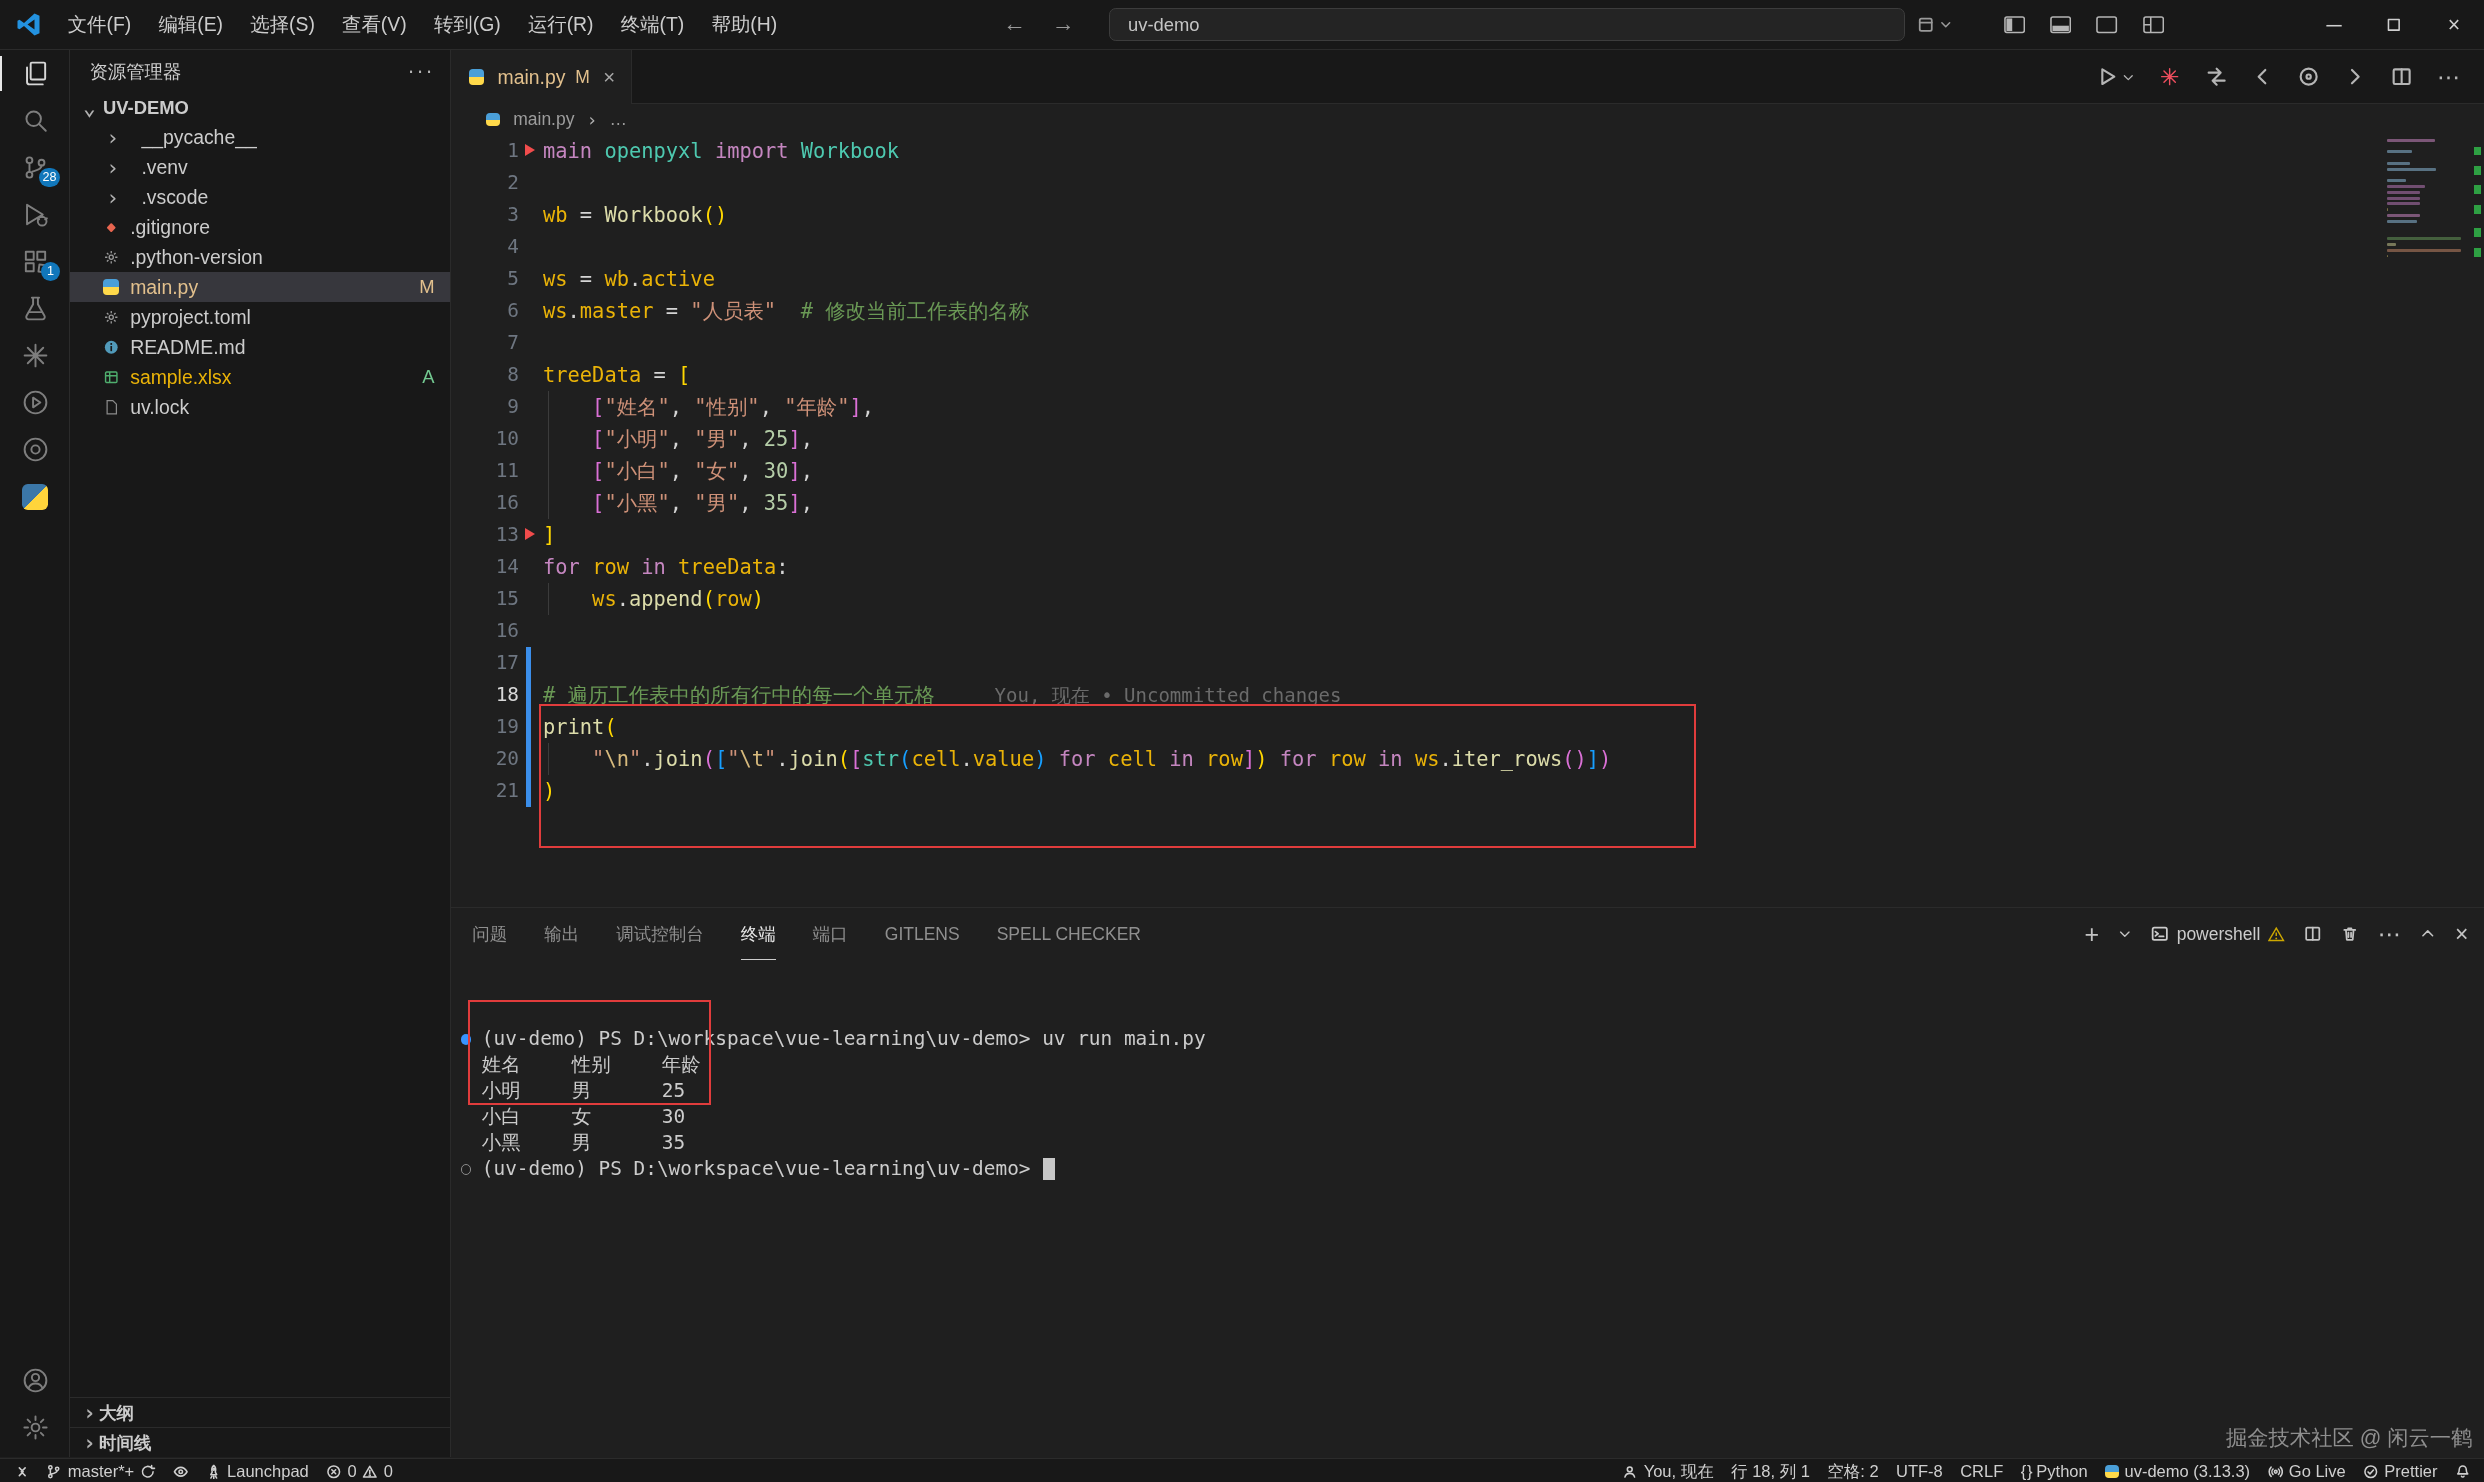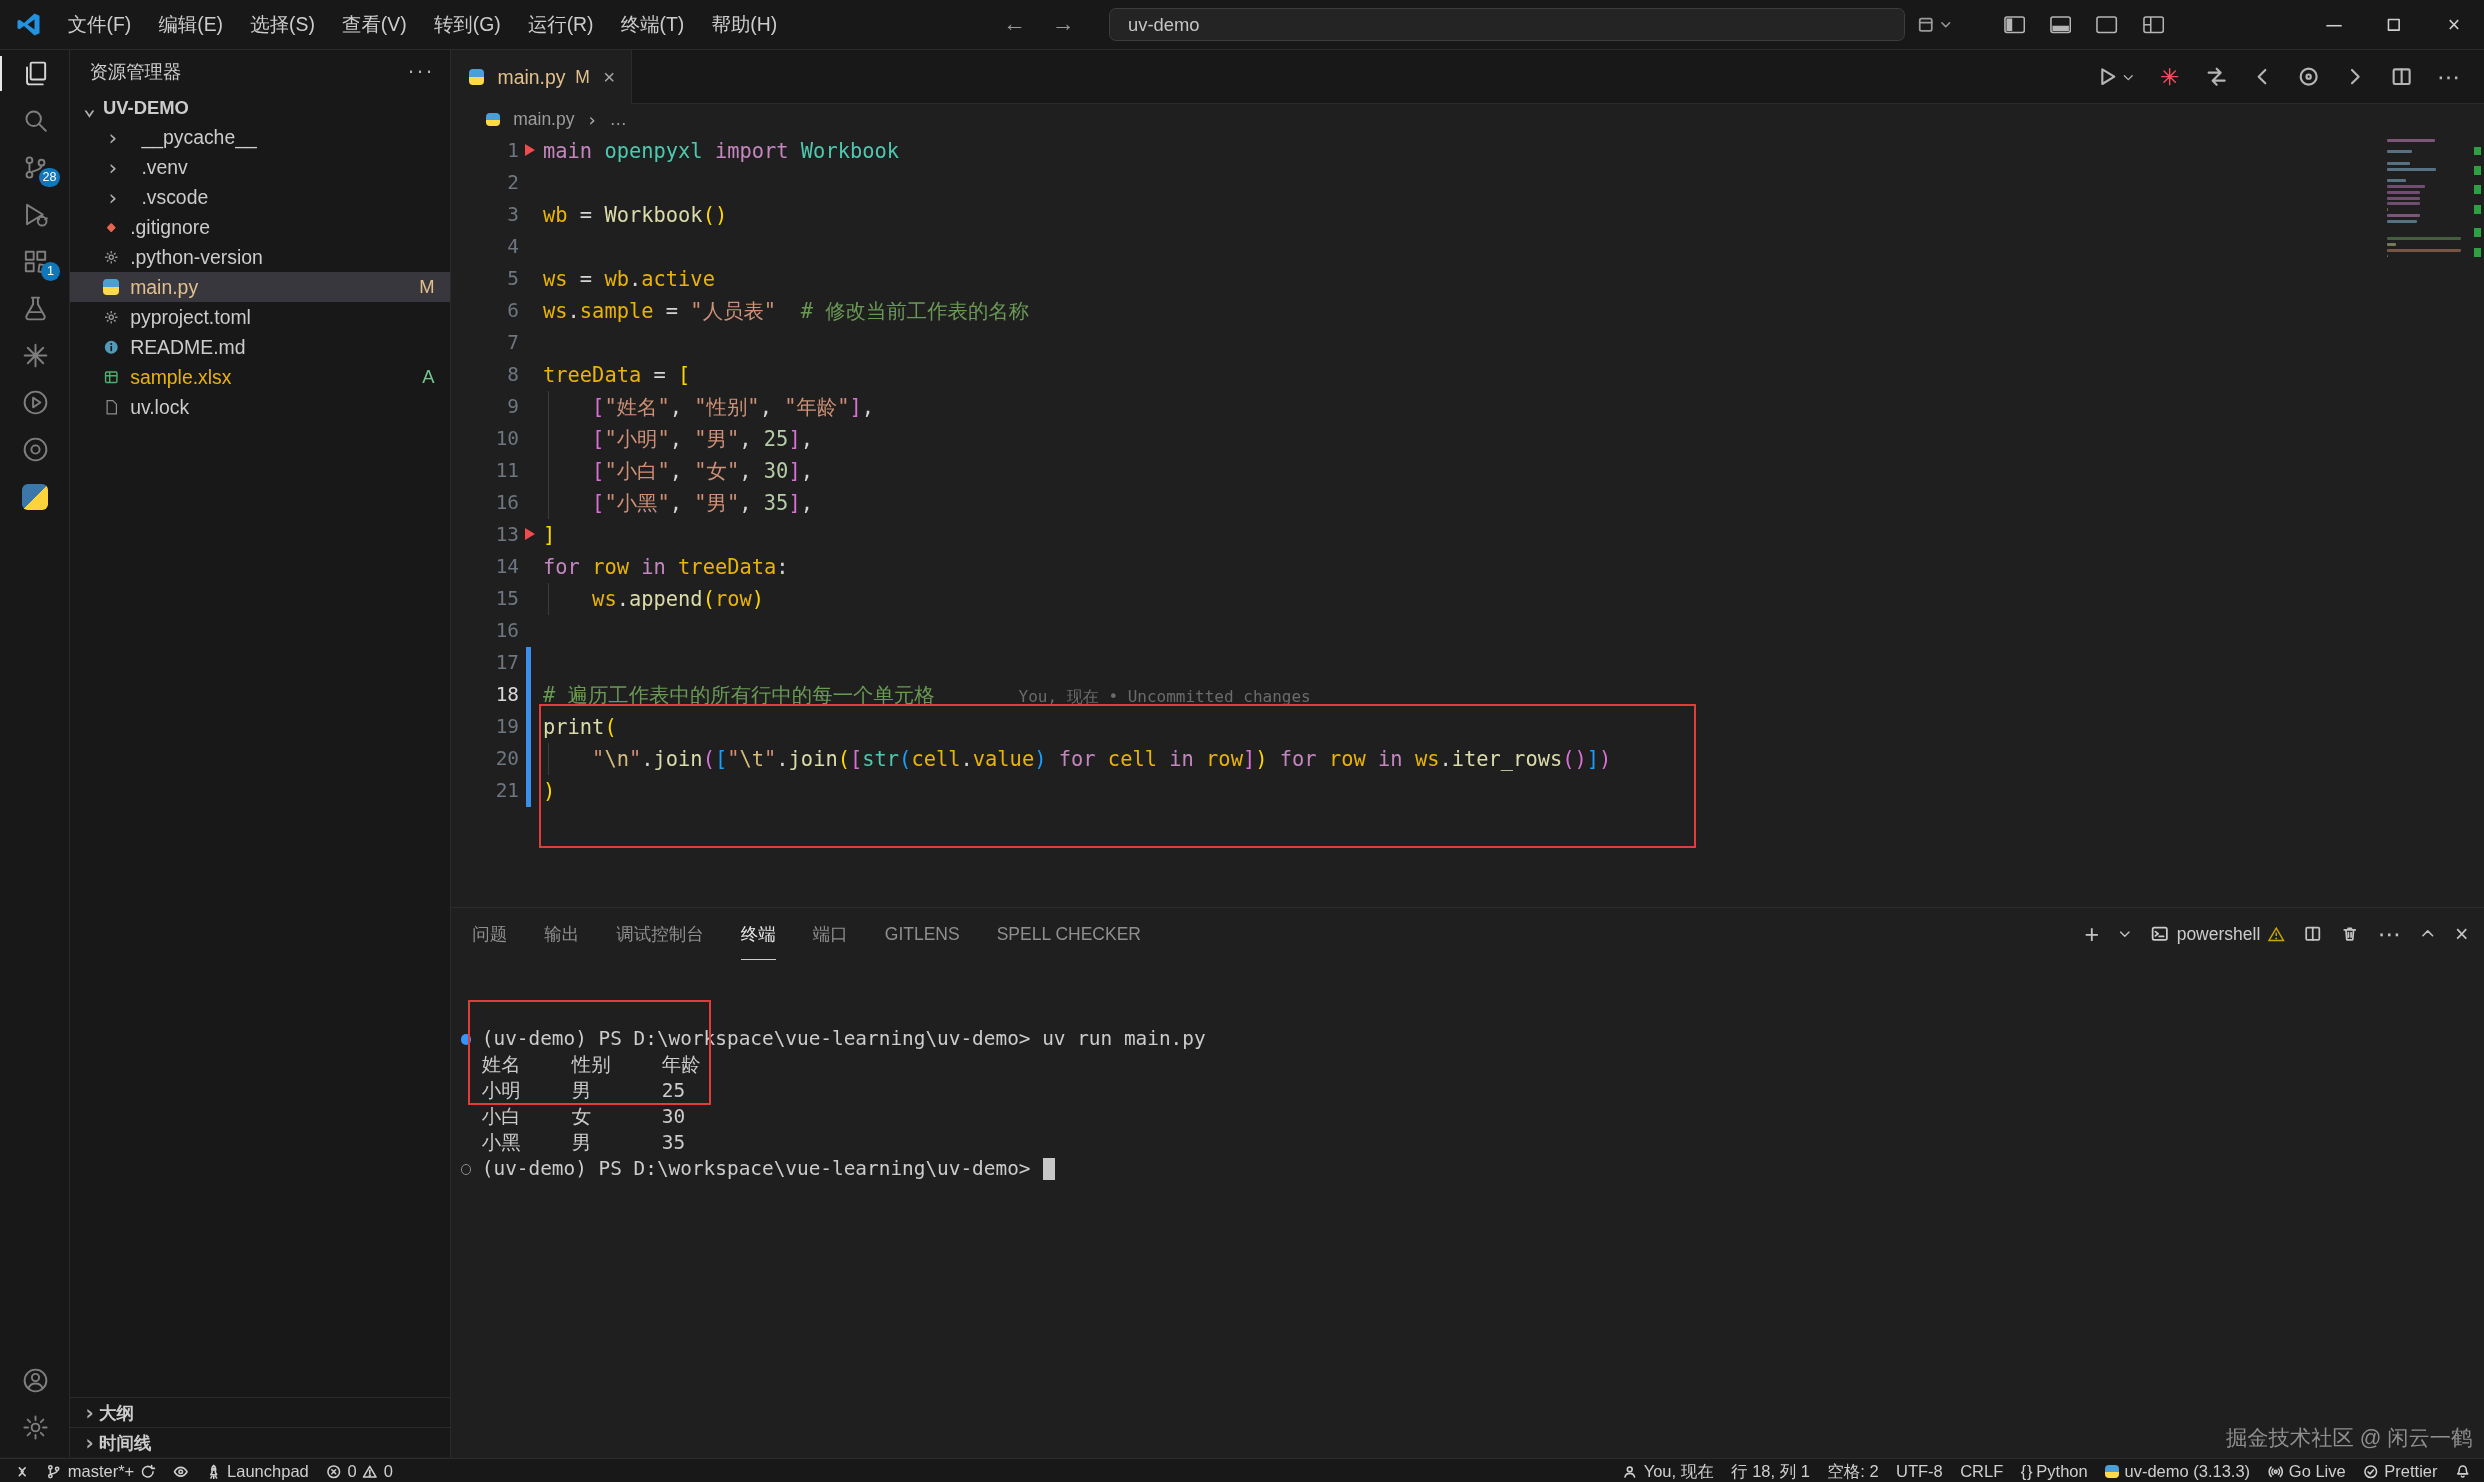--- a/index.html
+++ b/index.html
@@ -66,21 +66,21 @@
   .code-line { position:relative; height:32px; display:flex; white-space:pre; }
   .code-line .ln { width:68px; flex:none; text-align:right; color:#6e7681; font-size:19.4px; line-height:32px; }
   .code-line .ln.active { color:#d8d8d8; }
   .code-line .ltext { position:relative; margin-left:24px; line-height:32px; }
   .code-line .gitbar { position:absolute; left:75px; top:0; bottom:0; width:4.9px; background:#3b8eea; }
   .code-line .delmark { position:absolute; left:74px; top:8.7px; width:0; height:0; border-left:10.7px solid #f14c4c; border-top:6.8px solid transparent; border-bottom:6.8px solid transparent; }
   .ltext.guide::before { content:''; position:absolute; left:4.9px; top:0; bottom:0; width:1px; background:#3b3b3b; }
   .tk-kw{color:#c586c0} .tk-cls{color:#4ec9b0} .tk-fn{color:#dcdcaa} .tk-var{color:#eab308}
   .tk-str{color:#ce9178} .tk-esc{color:#d7ba7d} .tk-num{color:#b5cea8} .tk-com{color:#6a9955}
   .tk-pl{color:#d4d4d4} .tk-b1{color:#ffd700} .tk-b2{color:#da70d6} .tk-b3{color:#179fff}
-  .tk-blame{color:#6b6b6b; margin-left:84px; font-size:16px;}
+  .tk-blame{color:#6b6b6b; margin-left:60px; font-size:19px;}
   .anno-box-code { position:absolute; left:88px; top:569px; width:1157px; height:144px; border:2.9px solid #e03c3c; pointer-events:none; }
   .minimap { position:absolute; right:15.5px; top:3.9px; width:82px; }
   .mm-line { height:2.9px; margin-bottom:2.9px; opacity:.6; border-radius:1px; }
   .overview { position:absolute; right:2.9px; top:0; width:6.8px; height:771px; }
   .ov-mark { position:absolute; right:0; width:6.8px; height:8.7px; }
 
   
   .panel { position:absolute; left:451px; top:907px; width:2033px; height:550px; background:#1f1f1f; border-top:1px solid #2b2b2b; }
   .panel-tabs { display:flex; gap:37px; padding-left:21.3px; height:52px; align-items:center; }
   .ptab { color:#8f8f8f; font-size:17.5px; height:52px; line-height:52px; }
@@ -394,21 +394,21 @@
       <span class="chev" style="font-size:17.5px">›</span>
       <span>…</span>
     </div>
     <div class="code-area">
       <div>
           <div class="code-line"><div class="delmark"></div><span class="ln">1</span><span class="ltext"><span class="tk-kw">main</span><span class="tk-pl"> </span><span class="tk-cls">openpyxl</span><span class="tk-pl"> </span><span class="tk-kw">import</span><span class="tk-pl"> </span><span class="tk-cls">Workbook</span></span></div>
           <div class="code-line"><span class="ln">2</span><span class="ltext"></span></div>
           <div class="code-line"><span class="ln">3</span><span class="ltext"><span class="tk-var">wb</span><span class="tk-pl"> = </span><span class="tk-fn">Workbook</span><span class="tk-b1">(</span><span class="tk-b1">)</span></span></div>
           <div class="code-line"><span class="ln">4</span><span class="ltext"></span></div>
           <div class="code-line"><span class="ln">5</span><span class="ltext"><span class="tk-var">ws</span><span class="tk-pl"> = </span><span class="tk-var">wb</span><span class="tk-pl">.</span><span class="tk-var">active</span></span></div>
-          <div class="code-line"><span class="ln">6</span><span class="ltext"><span class="tk-var">ws</span><span class="tk-pl">.</span><span class="tk-var">sample</span><span class="tk-pl"> = </span><span class="tk-str">"人员表"</span><span class="tk-pl">  </span><span class="tk-com"># 修改当前工作表的名称</span></span></div>
+          <div class="code-line"><span class="ln">6</span><span class="ltext"><span class="tk-var">ws</span><span class="tk-pl">.</span><span class="tk-var">master</span><span class="tk-pl"> = </span><span class="tk-str">"人员表"</span><span class="tk-pl">  </span><span class="tk-com"># 修改当前工作表的名称</span></span></div>
           <div class="code-line"><span class="ln">7</span><span class="ltext"></span></div>
           <div class="code-line"><span class="ln">8</span><span class="ltext"><span class="tk-var">treeData</span><span class="tk-pl"> = </span><span class="tk-b1">[</span></span></div>
           <div class="code-line"><span class="ln">9</span><span class="ltext guide"><span class="tk-pl">    </span><span class="tk-b2">[</span><span class="tk-str">"姓名"</span><span class="tk-pl">, </span><span class="tk-str">"性别"</span><span class="tk-pl">, </span><span class="tk-str">"年龄"</span><span class="tk-b2">]</span><span class="tk-pl">,</span></span></div>
           <div class="code-line"><span class="ln">10</span><span class="ltext guide"><span class="tk-pl">    </span><span class="tk-b2">[</span><span class="tk-str">"小明"</span><span class="tk-pl">, </span><span class="tk-str">"男"</span><span class="tk-pl">, </span><span class="tk-num">25</span><span class="tk-b2">]</span><span class="tk-pl">,</span></span></div>
           <div class="code-line"><span class="ln">11</span><span class="ltext guide"><span class="tk-pl">    </span><span class="tk-b2">[</span><span class="tk-str">"小白"</span><span class="tk-pl">, </span><span class="tk-str">"女"</span><span class="tk-pl">, </span><span class="tk-num">30</span><span class="tk-b2">]</span><span class="tk-pl">,</span></span></div>
           <div class="code-line"><span class="ln">16</span><span class="ltext guide"><span class="tk-pl">    </span><span class="tk-b2">[</span><span class="tk-str">"小黑"</span><span class="tk-pl">, </span><span class="tk-str">"男"</span><span class="tk-pl">, </span><span class="tk-num">35</span><span class="tk-b2">]</span><span class="tk-pl">,</span></span></div>
           <div class="code-line"><div class="delmark"></div><span class="ln">13</span><span class="ltext"><span class="tk-b1">]</span></span></div>
           <div class="code-line"><span class="ln">14</span><span class="ltext"><span class="tk-kw">for</span><span class="tk-pl"> </span><span class="tk-var">row</span><span class="tk-pl"> </span><span class="tk-kw">in</span><span class="tk-pl"> </span><span class="tk-var">treeData</span><span class="tk-pl">:</span></span></div>
           <div class="code-line"><span class="ln">15</span><span class="ltext guide"><span class="tk-pl">    </span><span class="tk-var">ws</span><span class="tk-pl">.</span><span class="tk-fn">append</span><span class="tk-b1">(</span><span class="tk-var">row</span><span class="tk-b1">)</span></span></div>
           <div class="code-line"><span class="ln">16</span><span class="ltext"></span></div>

